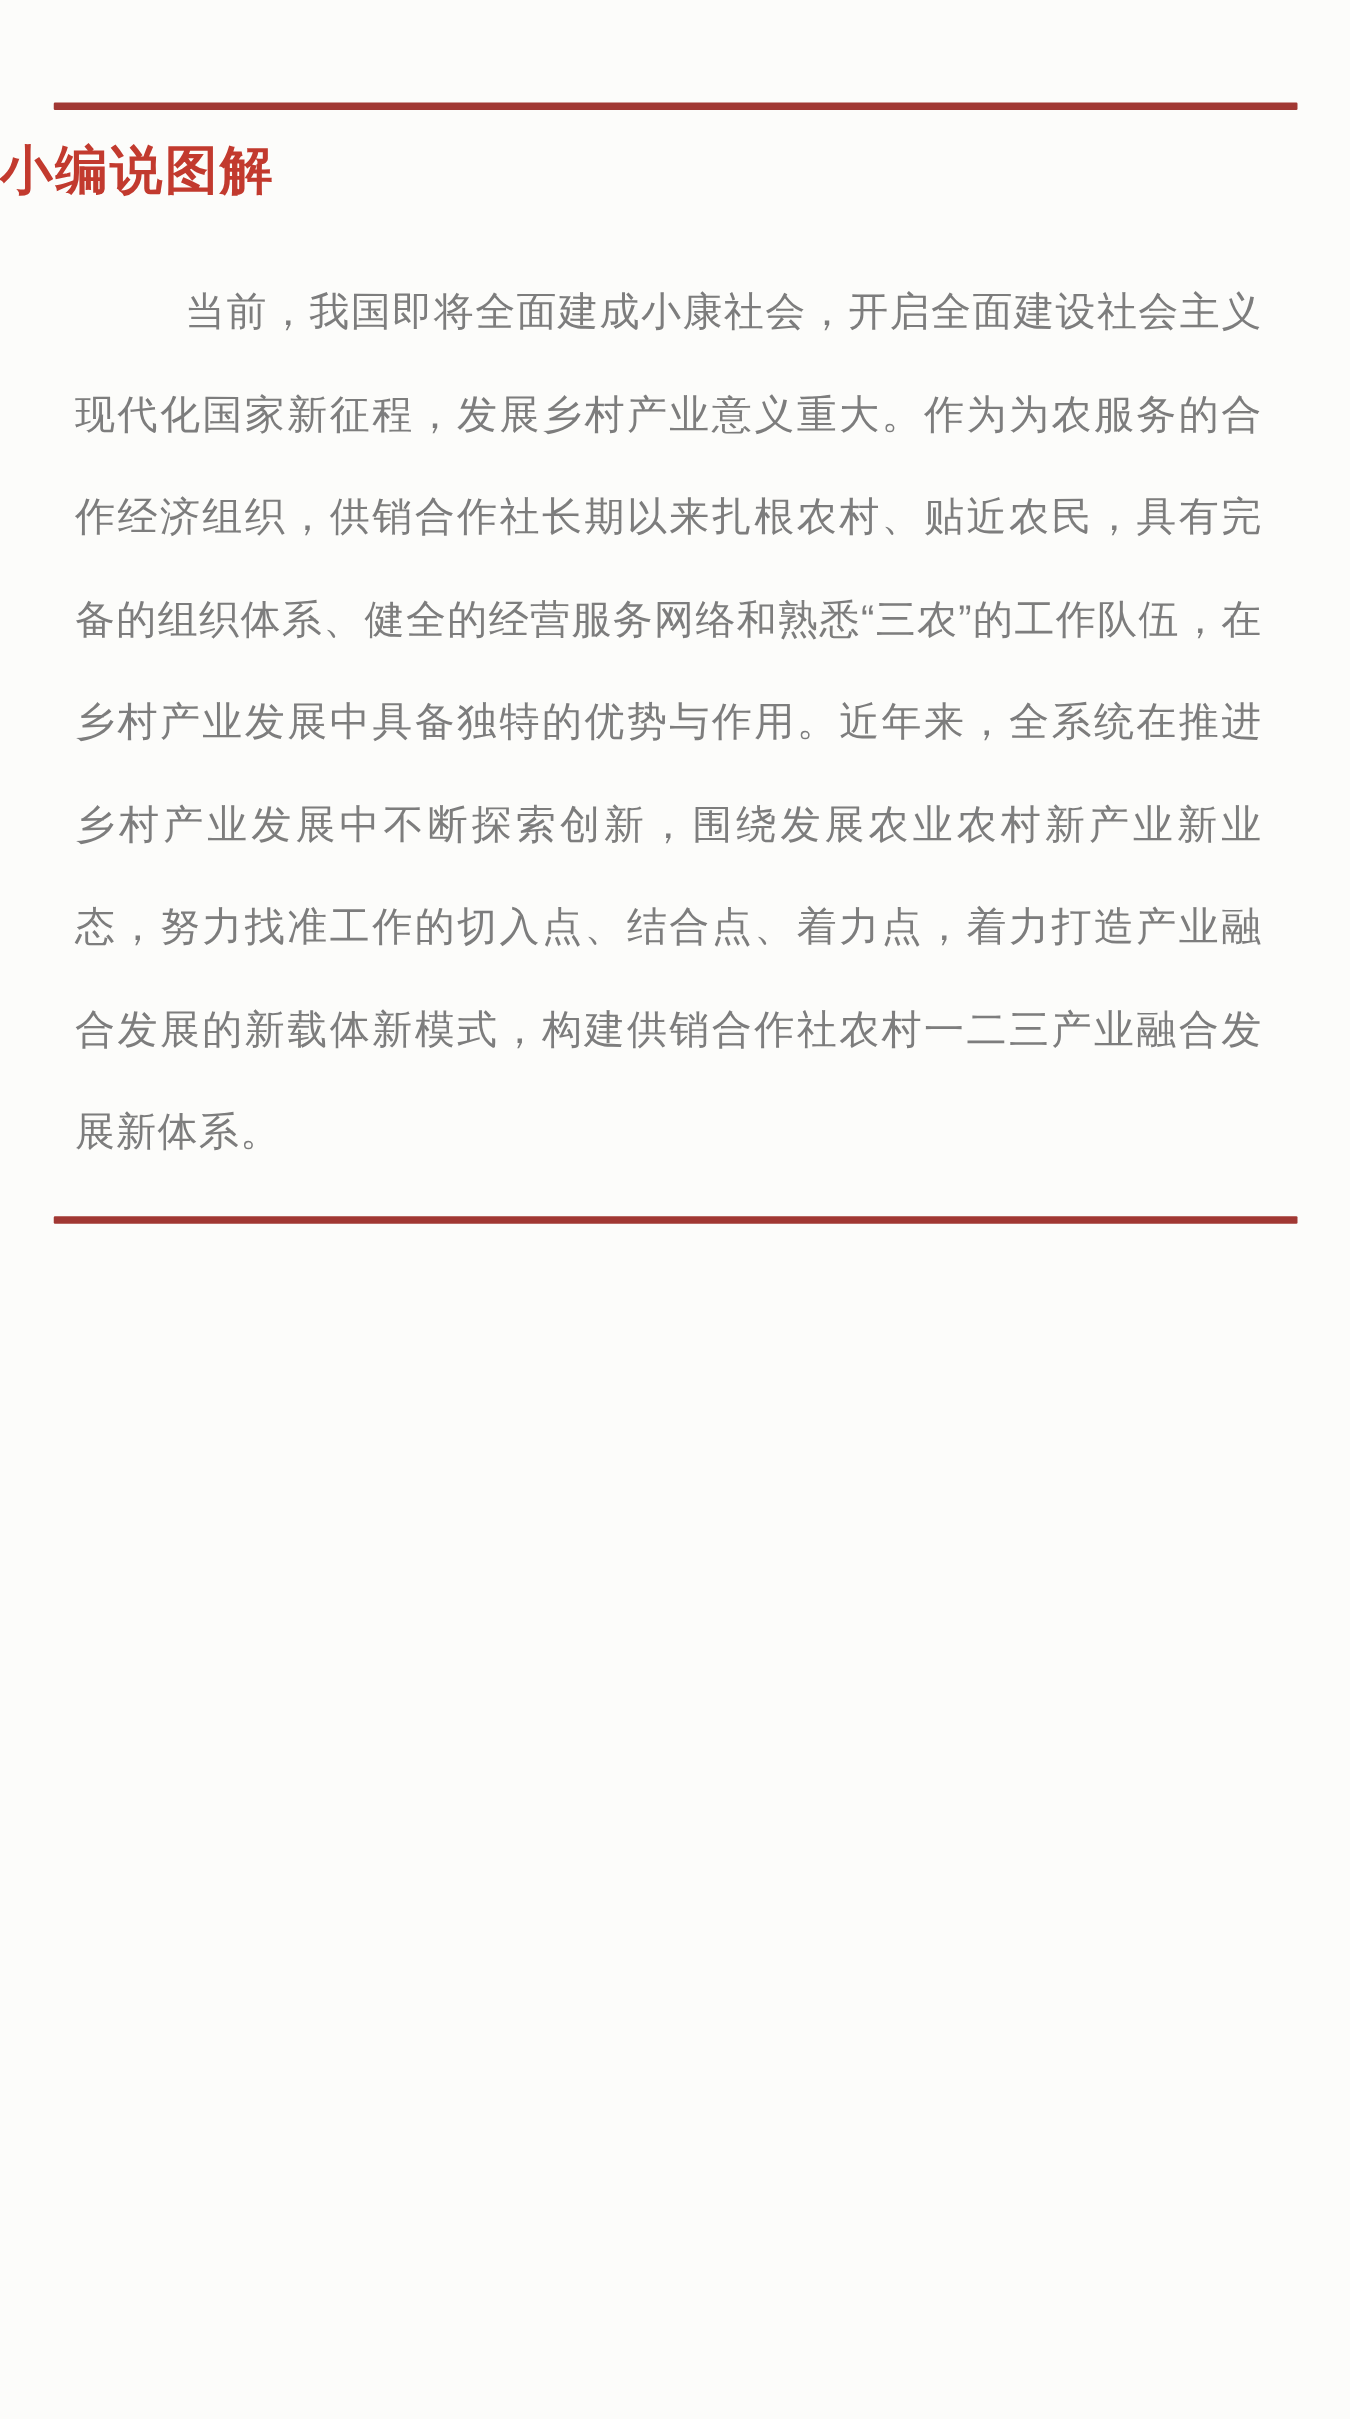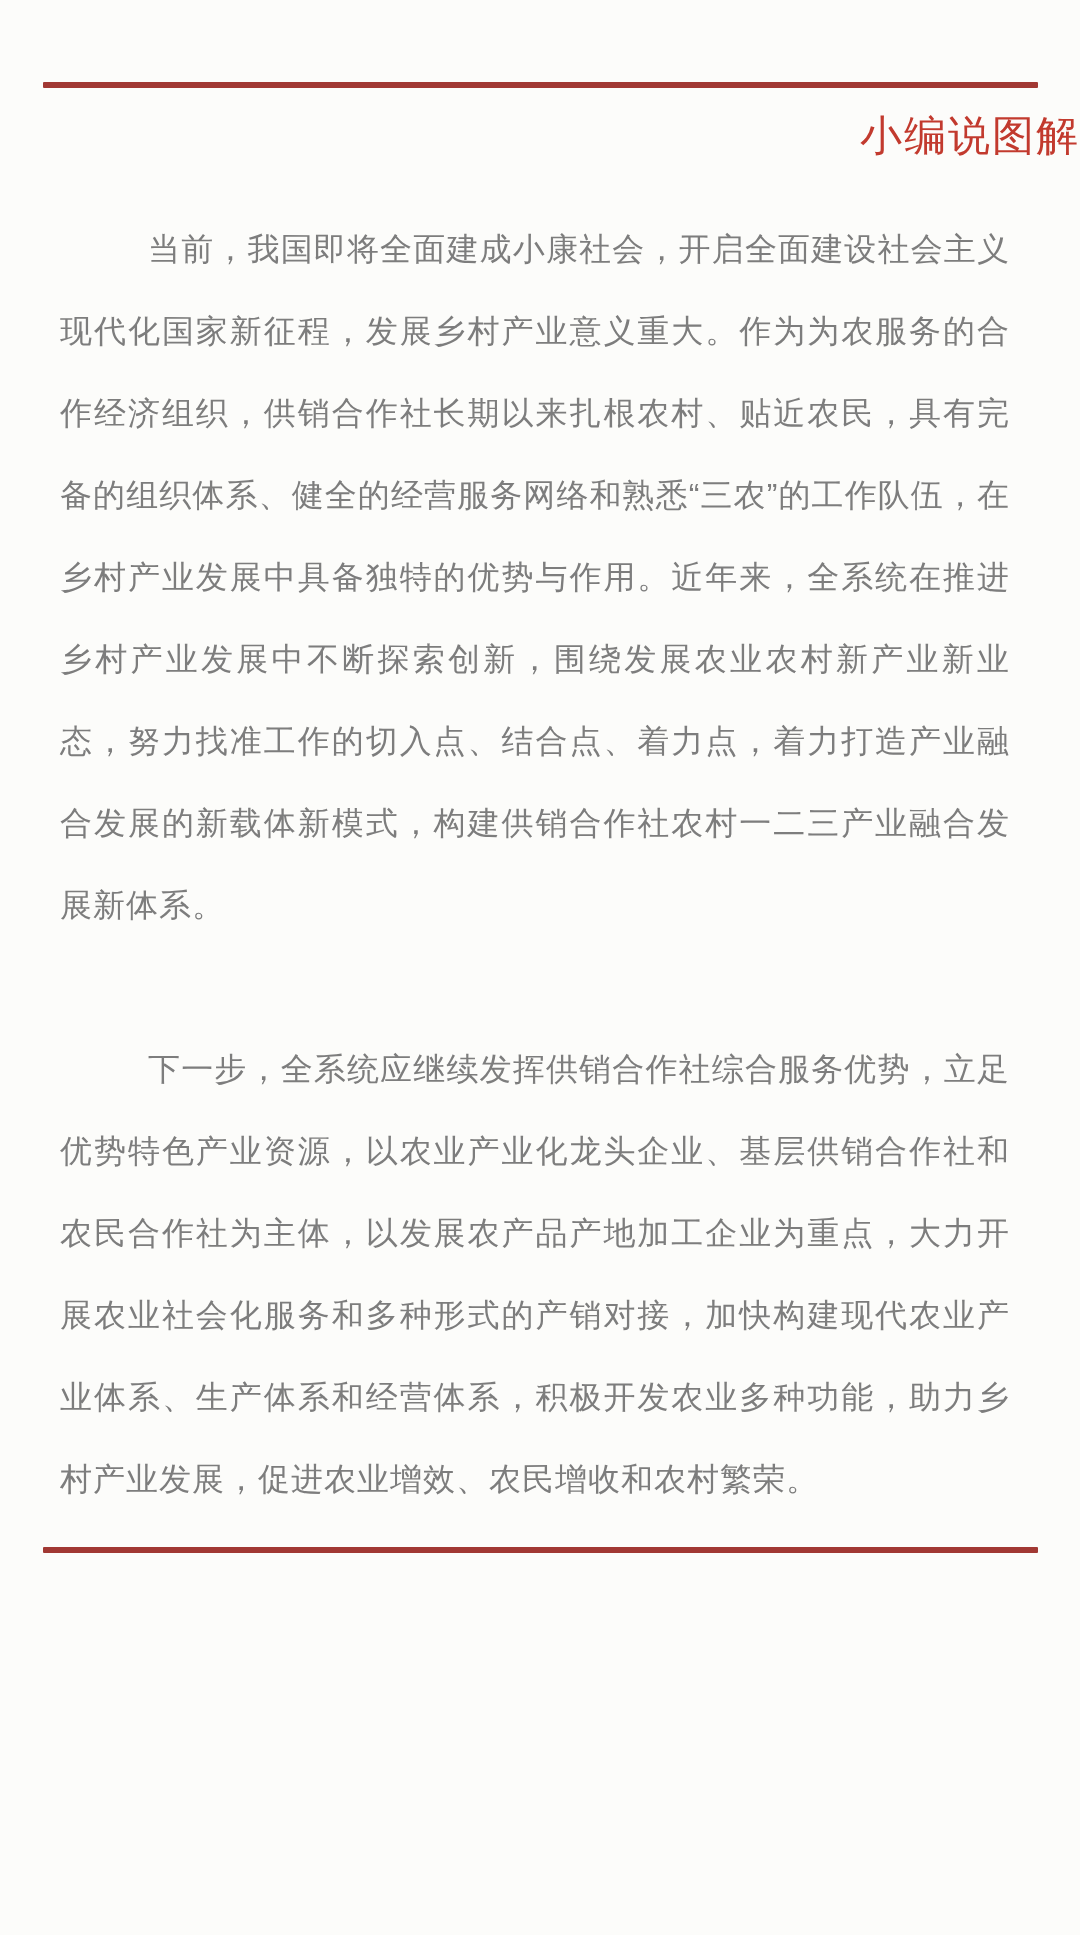--- a/index.html
+++ b/index.html
@@ -23,22 +23,22 @@
   .rule {
     height: 6px;
     margin: 0 42px 0 43px;
     background: var(--accent-red, #a13833);
     border-radius: 1px;
   }
   .heading {
     margin: 25px 0 0 0;
     font-size: 42px;
     line-height: 46px;
-    font-weight: normal;
-    text-align: right;
+    font-weight: bold;
+    text-align: left;
     color: var(--heading-red, #c23a2e);
     letter-spacing: 2px;
   }
   .article {
     width: 950px;
     margin: 0 0 0 60px;
   }
   .article p {
     margin: 0;
     font-size: 32px;
@@ -64,18 +64,17 @@
 <body>
 
 <div class="page">
 
   <div class="rule rule-top"></div>
 
   <h1 class="heading">小编说图解</h1>
 
   <div class="article">
     <p>当前，我国即将全面建成小康社会，开启全面建设社会主义现代化国家新征程，发展乡村产业意义重大。作为为农服务的合作经济组织，供销合作社长期以来扎根农村、贴近农民，具有完备的组织体系、健全的经营服务网络和熟悉“三农”的工作队伍，在乡村产业发展中具备独特的优势与作用。近年来，全系统在推进乡村产业发展中不断探索创新，围绕发展农业农村新产业新业态，努力找准工作的切入点、结合点、着力点，着力打造产业融合发展的新载体新模式，构建供销合作社农村一二三产业融合发展新体系。</p>
-    <p>下一步，全系统应继续发挥供销合作社综合服务优势，立足优势特色产业资源，以农业产业化龙头企业、基层供销合作社和农民合作社为主体，以发展农产品产地加工企业为重点，大力开展农业社会化服务和多种形式的产销对接，加快构建现代农业产业体系、生产体系和经营体系，积极开发农业多种功能，助力乡村产业发展，促进农业增效、农民增收和农村繁荣。</p>
   </div>
 
   <div class="rule rule-bottom"></div>
 
 </div>
 
 </body></html>

